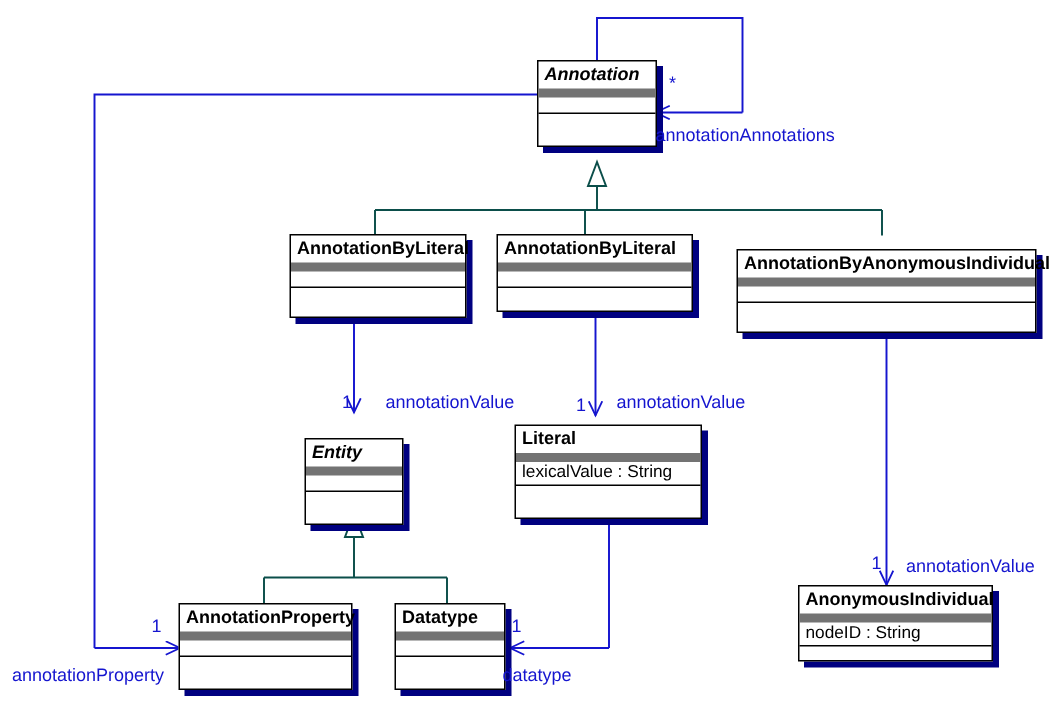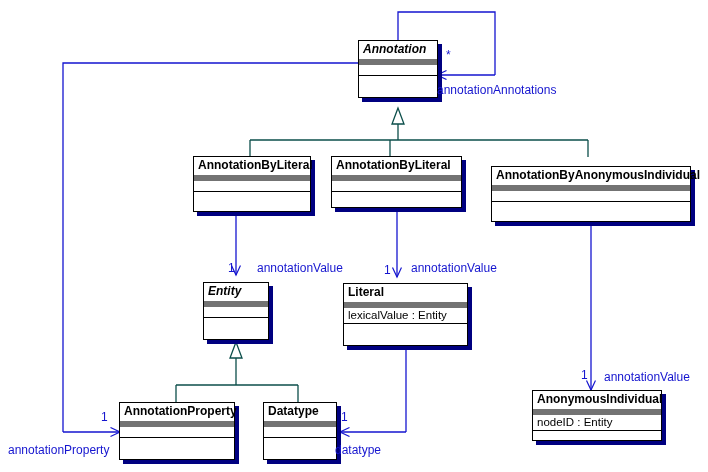--- a/index.html
+++ b/index.html
@@ -149,38 +149,38 @@
     <div class="uml-attrs" style="height:11px;"></div>
     <div class="uml-ops"></div>
   </div>
 
   <div class="uml-class" style="left:491px; top:166px; width:200px; height:56px;">
     <div class="uml-name">AnnotationByAnonymousIndividual</div>
     <div class="uml-attrs" style="height:11px;"></div>
     <div class="uml-ops"></div>
   </div>
 
-  <div class="uml-class" style="left:203px; top:282px; width:66px; height:58px;">
+  <div class="uml-class" style="left:203px; top:292px; width:66px; height:58px;">
     <div class="uml-name abstract">Entity</div>
     <div class="uml-attrs" style="height:11px;"></div>
     <div class="uml-ops"></div>
   </div>
 
   <div class="uml-class" style="left:343px; top:283px; width:125px; height:63px;">
     <div class="uml-name">Literal</div>
     <div class="uml-attrs">
-      <div class="uml-attr">lexicalValue : Entity</div>
+      <div class="uml-attr">lexicalValue : String</div>
     </div>
     <div class="uml-ops"></div>
   </div>
 
   <div class="uml-class" style="left:532px; top:390px; width:130px; height:51px;">
     <div class="uml-name">AnonymousIndividual</div>
     <div class="uml-attrs">
-      <div class="uml-attr">nodeID : Entity</div>
+      <div class="uml-attr">nodeID : String</div>
     </div>
     <div class="uml-ops"></div>
   </div>
 
   <div class="uml-class" style="left:119px; top:402px; width:116px; height:58px;">
     <div class="uml-name">AnnotationProperty</div>
     <div class="uml-attrs" style="height:11px;"></div>
     <div class="uml-ops"></div>
   </div>
 

